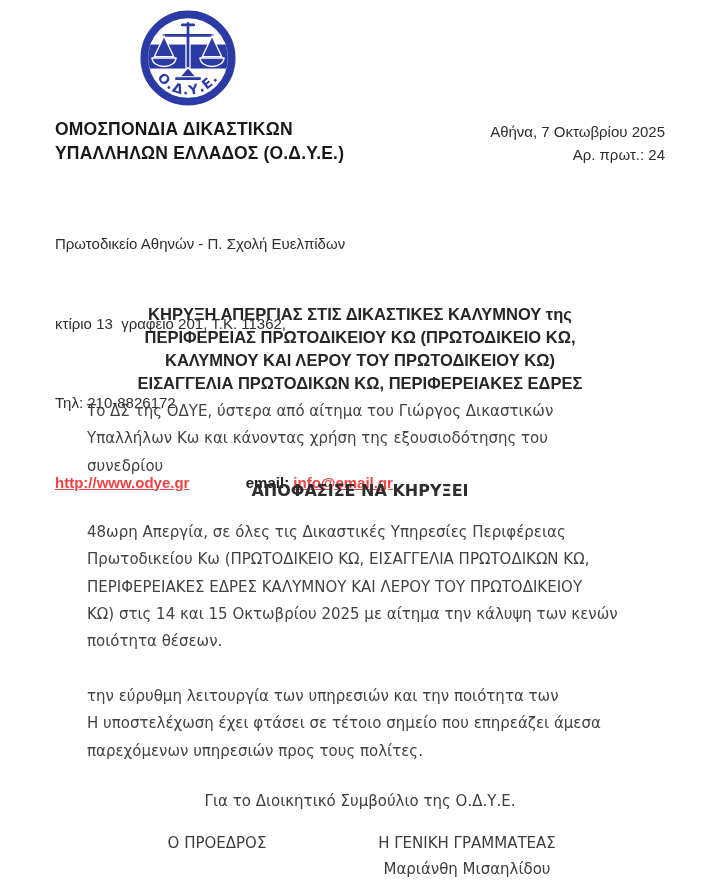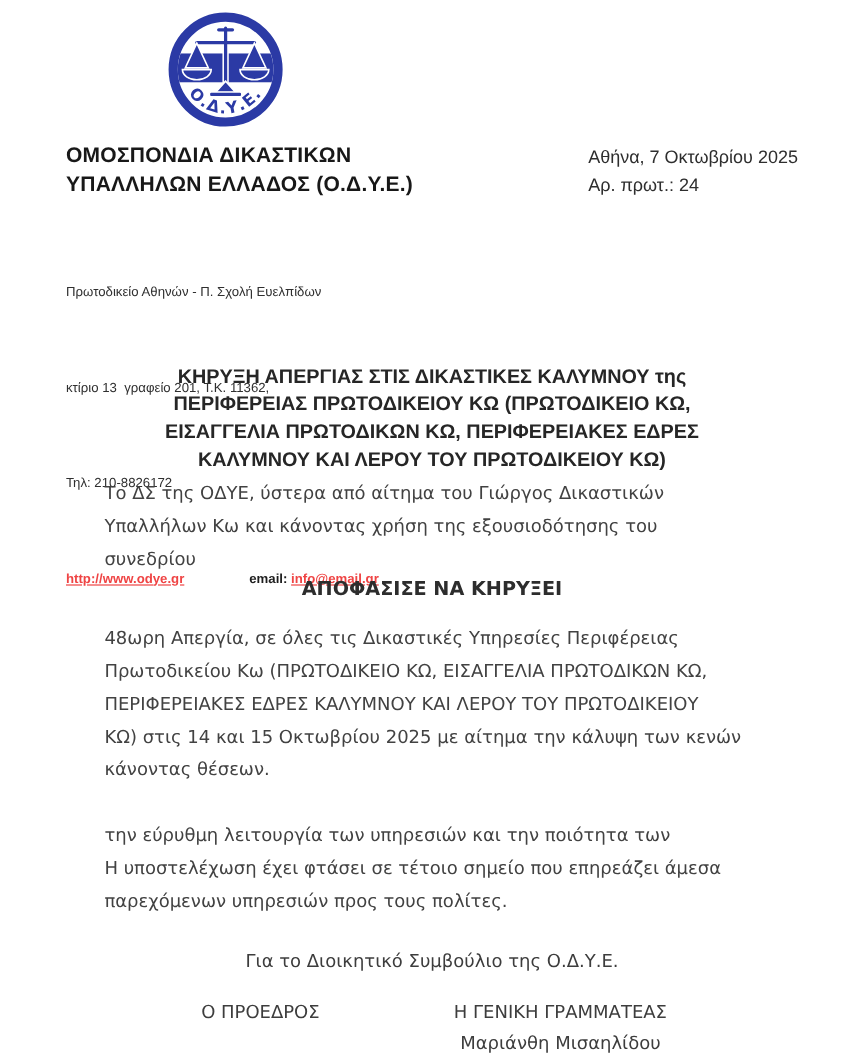--- a/index.html
+++ b/index.html
@@ -33,32 +33,32 @@
     font-size: 17.5px;
     line-height: 24px;
     font-weight: bold;
     color: #181818;
     letter-spacing: 0.2px;
   }
   .date-block {
     position: absolute;
     right: 55px;
     top: 120px;
-    text-align: left;
+    text-align: right;
     font-size: 15px;
     line-height: 23px;
     color: #2e2e2e;
   }
 
   
   .contact {
     position: absolute;
     left: 55px;
     top: 178px;
-    font-size: 11px;
+    font-size: 15px;
     line-height: 26.5px;
     color: #2f2f2f;
     white-space: pre-wrap;
   }
   .contact .links-line { font-weight: bold; }
   .link {
     color: #ef4444;
     font-weight: bold;
     text-decoration: underline;
     cursor: pointer;
@@ -184,38 +184,38 @@
   <div class="contact">
     <div>Πρωτοδικείο Αθηνών - Π. Σχολή Ευελπίδων</div>
     <div>κτίριο 13  γραφείο 201, Τ.Κ. 11362,</div>
     <div>Τηλ: 210-8826172</div>
     <div class="links-line"><a class="link">http://www.odye.gr</a>  <span class="email-label">email:</span> <a class="link">info@email.gr</a></div>
   </div>
 
   <div class="doc-title">
     <div>ΚΗΡΥΞΗ ΑΠΕΡΓΙΑΣ ΣΤΙΣ ΔΙΚΑΣΤΙΚΕΣ ΚΑΛΥΜΝΟΥ της</div>
     <div>ΠΕΡΙΦΕΡΕΙΑΣ ΠΡΩΤΟΔΙΚΕΙΟΥ ΚΩ (ΠΡΩΤΟΔΙΚΕΙΟ ΚΩ,</div>
+    <div>ΚΑΛΥΜΝΟΥ ΚΑΙ ΛΕΡΟΥ ΤΟΥ ΠΡΩΤΟΔΙΚΕΙΟΥ ΚΩ)</div>
     <div>ΕΙΣΑΓΓΕΛΙΑ ΠΡΩΤΟΔΙΚΩΝ ΚΩ, ΠΕΡΙΦΕΡΕΙΑΚΕΣ ΕΔΡΕΣ</div>
-    <div>ΚΑΛΥΜΝΟΥ ΚΑΙ ΛΕΡΟΥ ΤΟΥ ΠΡΩΤΟΔΙΚΕΙΟΥ ΚΩ)</div>
   </div>
 
   <div class="body-par p1">
     <div class="bl">Το ΔΣ της ΟΔΥΕ, ύστερα από αίτημα του Γιώργος Δικαστικών</div>
     <div class="bl">Υπαλλήλων Κω και κάνοντας χρήση της εξουσιοδότησης του</div>
     <div class="bl">συνεδρίου</div>
   </div>
 
   <div class="decision">ΑΠΟΦΑΣΙΣΕ ΝΑ ΚΗΡΥΞΕΙ</div>
 
   <div class="body-par p2">
     <div class="bl">48ωρη Απεργία, σε όλες τις Δικαστικές Υπηρεσίες Περιφέρειας</div>
     <div class="bl">Πρωτοδικείου Κω (ΠΡΩΤΟΔΙΚΕΙΟ ΚΩ, ΕΙΣΑΓΓΕΛΙΑ ΠΡΩΤΟΔΙΚΩΝ ΚΩ,</div>
     <div class="bl">ΠΕΡΙΦΕΡΕΙΑΚΕΣ ΕΔΡΕΣ ΚΑΛΥΜΝΟΥ ΚΑΙ ΛΕΡΟΥ ΤΟΥ ΠΡΩΤΟΔΙΚΕΙΟΥ</div>
     <div class="bl">ΚΩ) στις 14 και 15 Οκτωβρίου 2025 με αίτημα την κάλυψη των κενών</div>
-    <div class="bl">κάνοντας θέσεων.</div>
+    <div class="bl">ποιότητα θέσεων.</div>
   </div>
 
   <div class="body-par p3">
     <div class="bl">την εύρυθμη λειτουργία των υπηρεσιών και την ποιότητα των</div>
     <div class="bl">Η υποστελέχωση έχει φτάσει σε τέτοιο σημείο που επηρεάζει άμεσα</div>
     <div class="bl">παρεχόμενων υπηρεσιών προς τους πολίτες.</div>
   </div>
 
   <div class="closing">Για το Διοικητικό Συμβούλιο της Ο.Δ.Υ.Ε.</div>
 

